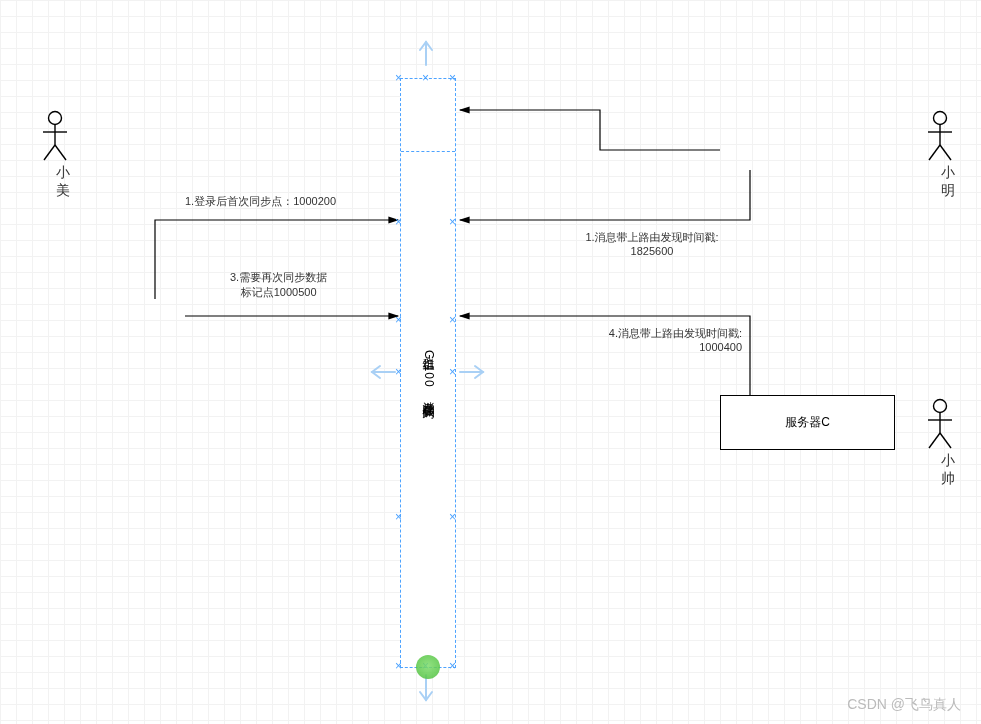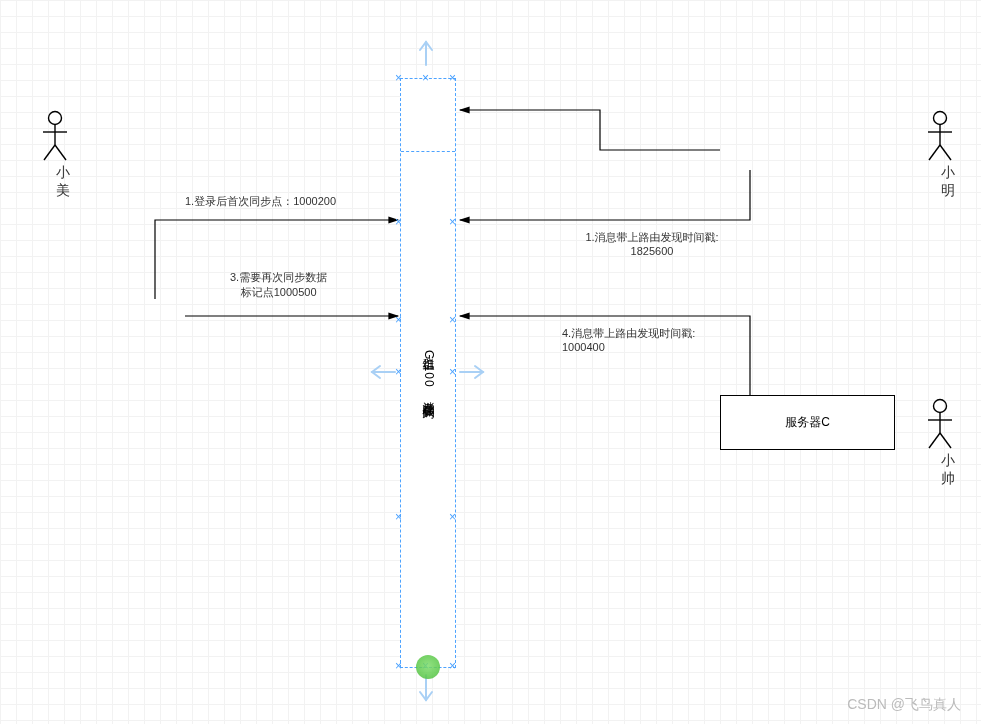--- a/index.html
+++ b/index.html
@@ -167,21 +167,21 @@
   <div class="label" style="left:230px; top:270px; text-align:center;">
     <div>3.需要再次同步数据</div>
     <div>标记点1000500</div>
   </div>
 
   <div class="label" style="left:562px; top:230px; text-align:center; width:180px;">
     <div>1.消息带上路由发现时间戳:</div>
     <div>1825600</div>
   </div>
 
-  <div class="label" style="left:562px; top:326px; text-align:left; width:180px;">
+  <div class="label" style="left:562px; top:326px; text-align:right; width:180px;">
     <div>4.消息带上路由发现时间戳:</div>
     <div>1000400</div>
   </div>
 
   <div class="actor" style="left:35px; top:110px;">
     <svg width="36" height="52" viewBox="0 0 36 52">
       <circle cx="18" cy="8" r="6.5" fill="none" stroke="#000" stroke-width="1.4"></circle>
       <line x1="18" y1="15" x2="18" y2="35" stroke="#000" stroke-width="1.4"></line>
       <line x1="6" y1="22" x2="30" y2="22" stroke="#000" stroke-width="1.4"></line>
       <line x1="18" y1="35" x2="7" y2="50" stroke="#000" stroke-width="1.4"></line>

